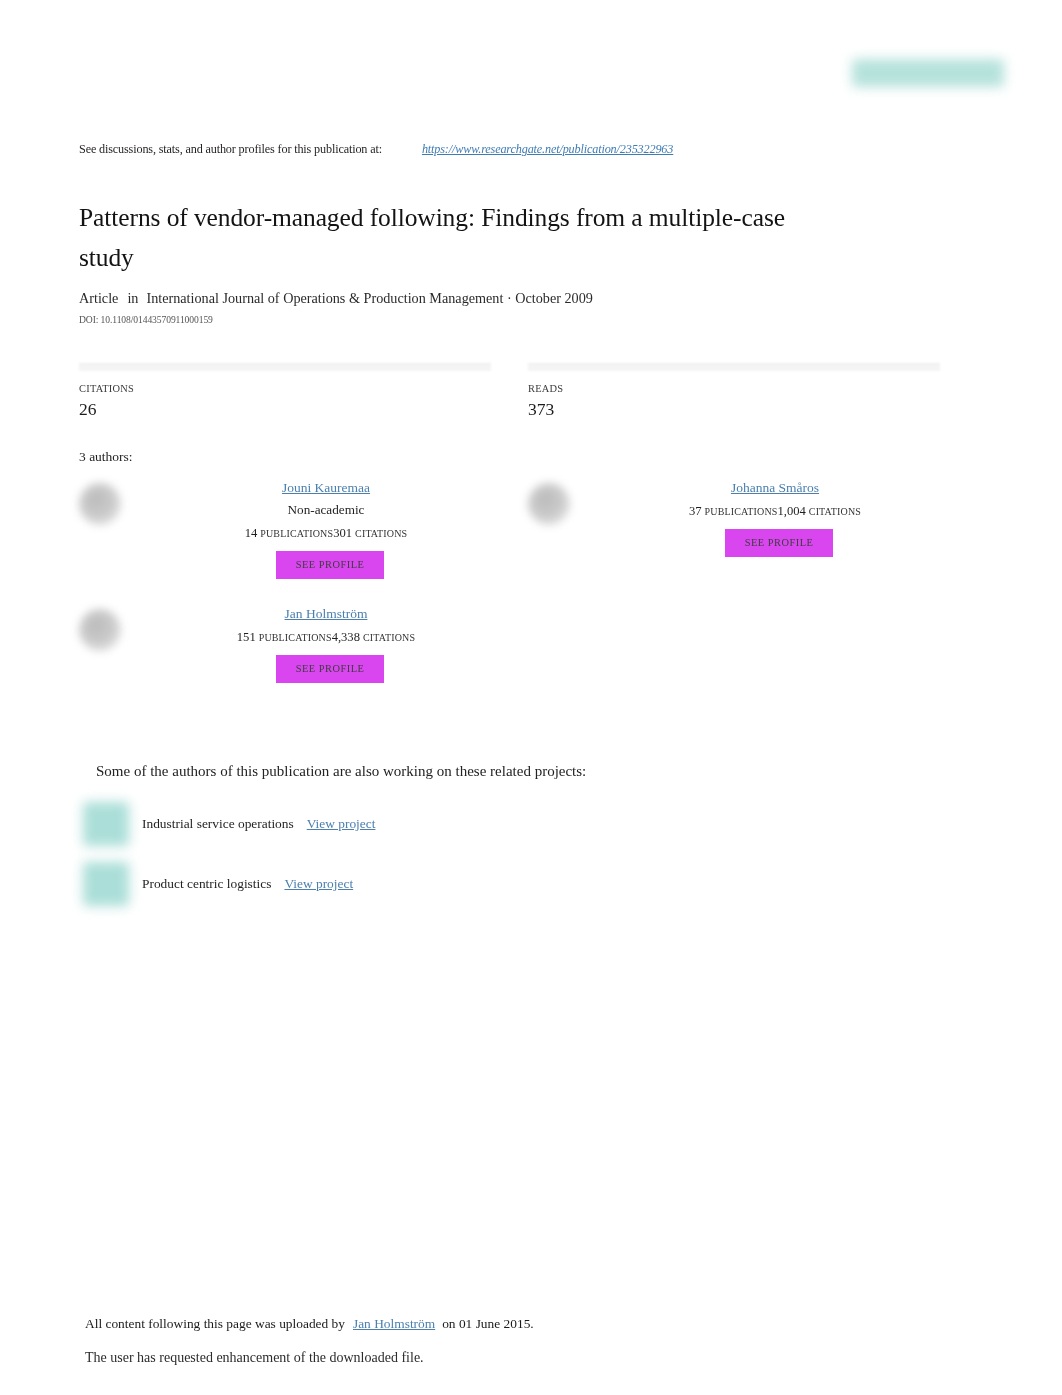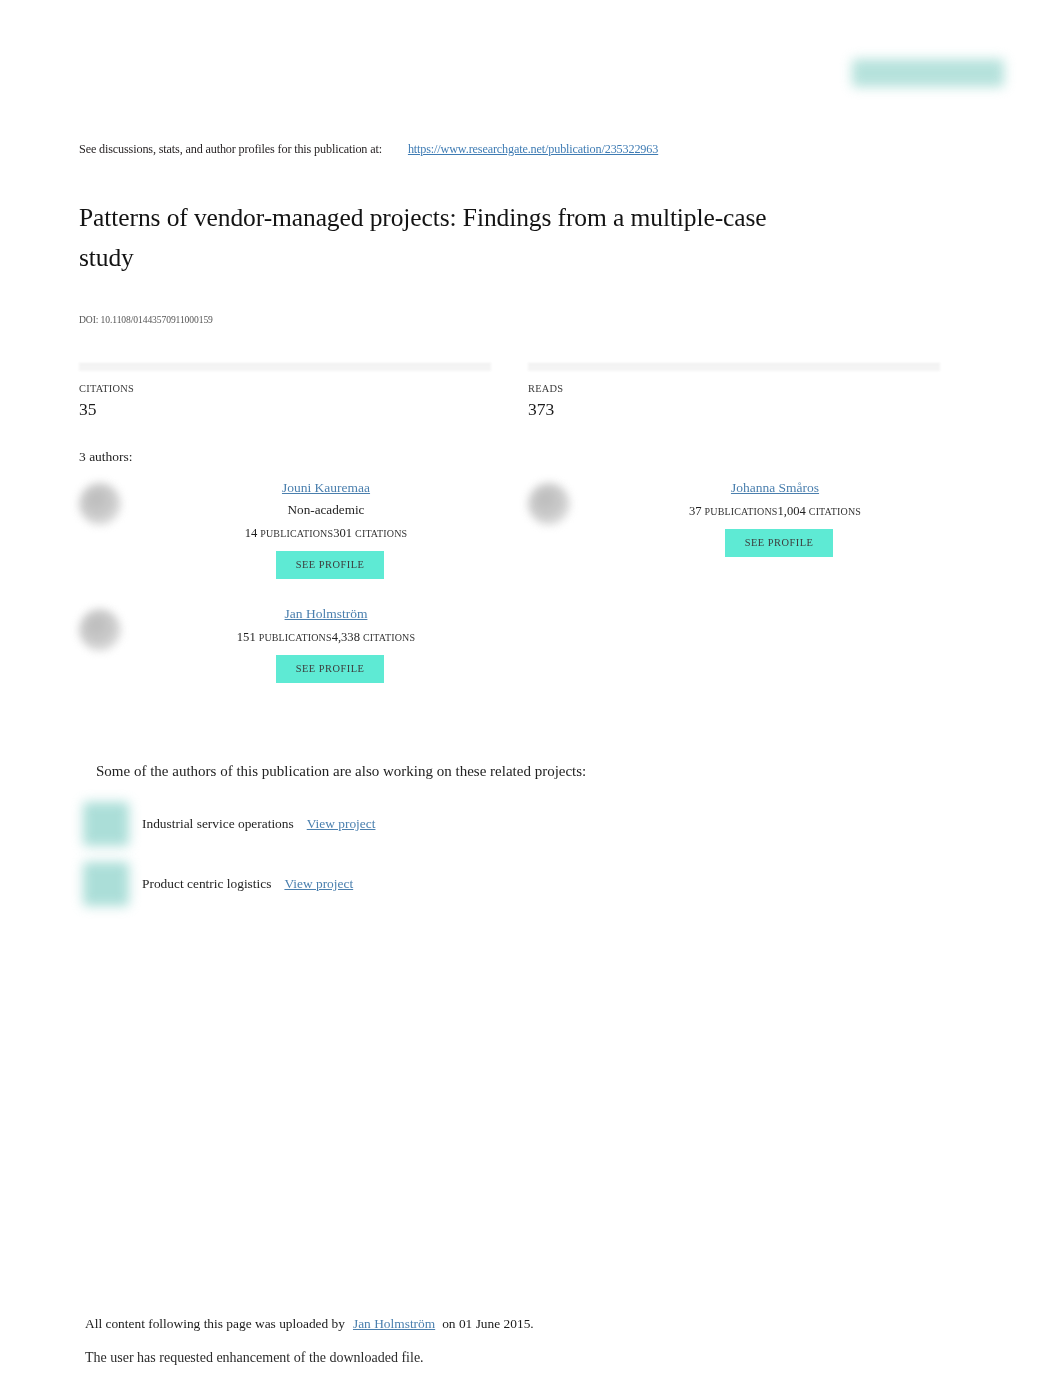--- a/index.html
+++ b/index.html
@@ -40,21 +40,22 @@
     position: absolute;
     left: 79px;
     top: 142px;
     font-size: 12.2px;
     letter-spacing: -0.15px;
     color: #231f20;
     white-space: nowrap;
   }
   .discuss-line .url {
     color: #3f7cb4;
-    margin-left: 26px;
+    margin-left: 40px;
+    font-style: italic;
   }
 
   
   .title {
     position: absolute;
     left: 79px;
     top: 181px;
     width: 706px;
     font-size: 25.5px;
     line-height: 40px;
@@ -170,21 +171,21 @@
     font-size: 10px;
     letter-spacing: .15px;
     color: #333;
   }
   .author-stats .gap { margin-left: 3px; }
 
   .see-profile {
     margin-top: 9px;
     display: inline-block;
     padding: 8px 20px 9px 20px;
-    background: #5eead4;
+    background: #d946ef;
     color: #3d3d3d;
     font-size: 10.4px;
     letter-spacing: .5px;
     filter: blur(.35px);
     margin-left: 8px;
   }
 
   
   .projects-heading {
     position: absolute;
@@ -253,28 +254,31 @@
 <body>
 
 <div class="page">
 
   <div class="rg-badge"></div>
 
   <div class="discuss-line">
     <span>See discussions, stats, and author profiles for this publication at:</span><a class="url" href="#">https://www.researchgate.net/publication/235322963</a>
   </div>
 
-  <h1 class="title">Patterns of vendor-managed projects: Findings from a multiple-case study</h1>
-
+  <h1 class="title">Patterns of vendor-managed following: Findings from a multiple-case study</h1>
+
+  <div class="article-meta">
+    <span class="w-article">Article</span><span class="w-in">in</span><span>International Journal of Operations &amp; Production Management · October 2009</span>
+  </div>
   <div class="doi">DOI: 10.1108/01443570911000159</div>
 
   <div class="metric citations">
     <div class="bar"></div>
     <div class="label">CITATIONS</div>
-    <div class="value">35</div>
+    <div class="value">26</div>
   </div>
   <div class="metric reads">
     <div class="bar"></div>
     <div class="label">READS</div>
     <div class="value">373</div>
   </div>
 
   <div class="authors-heading">3 authors:</div>
 
   <div class="author a0">

